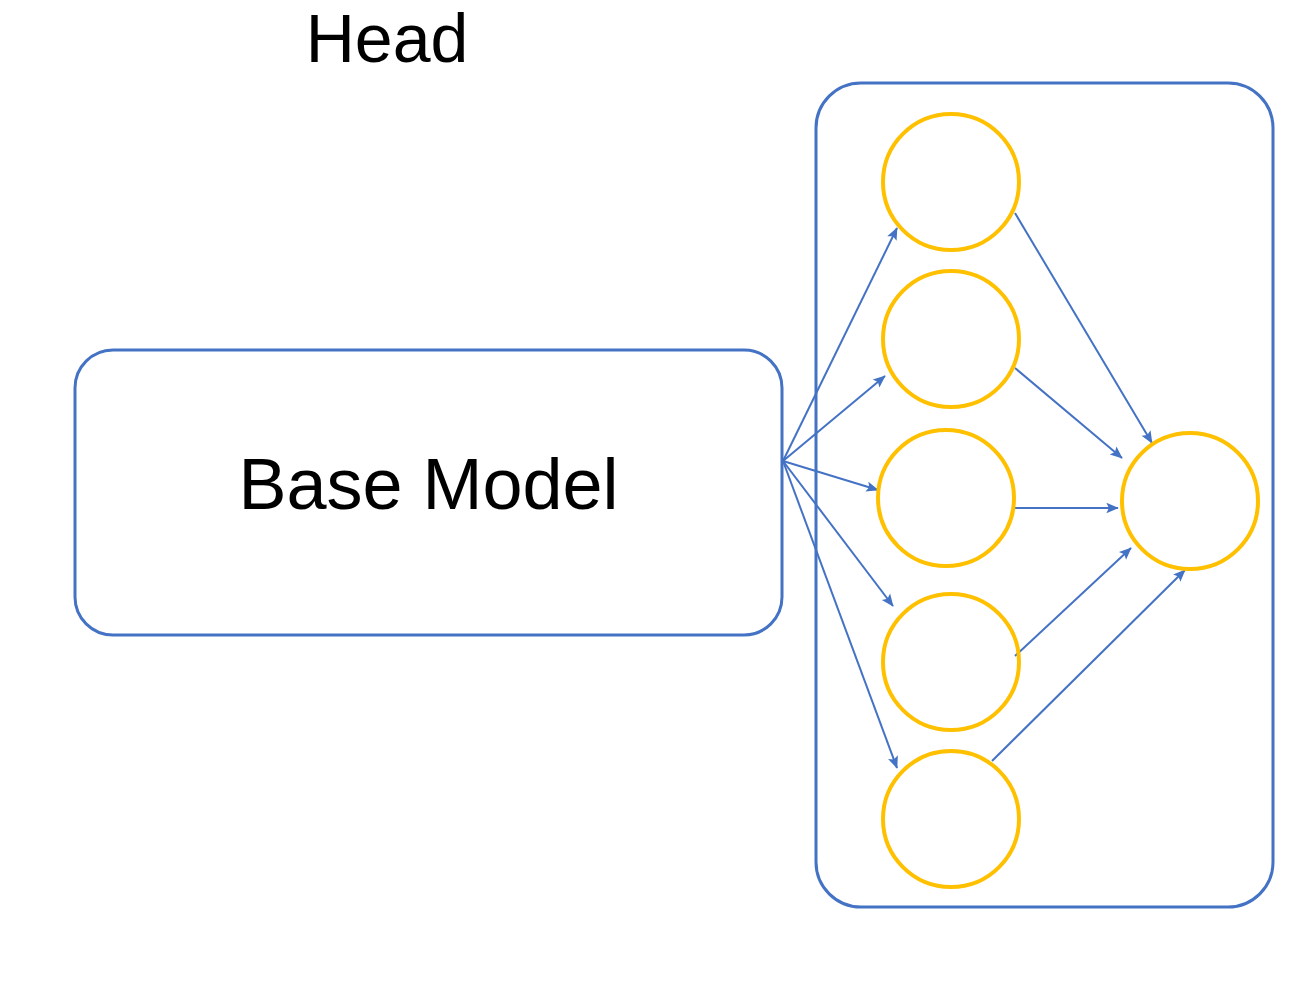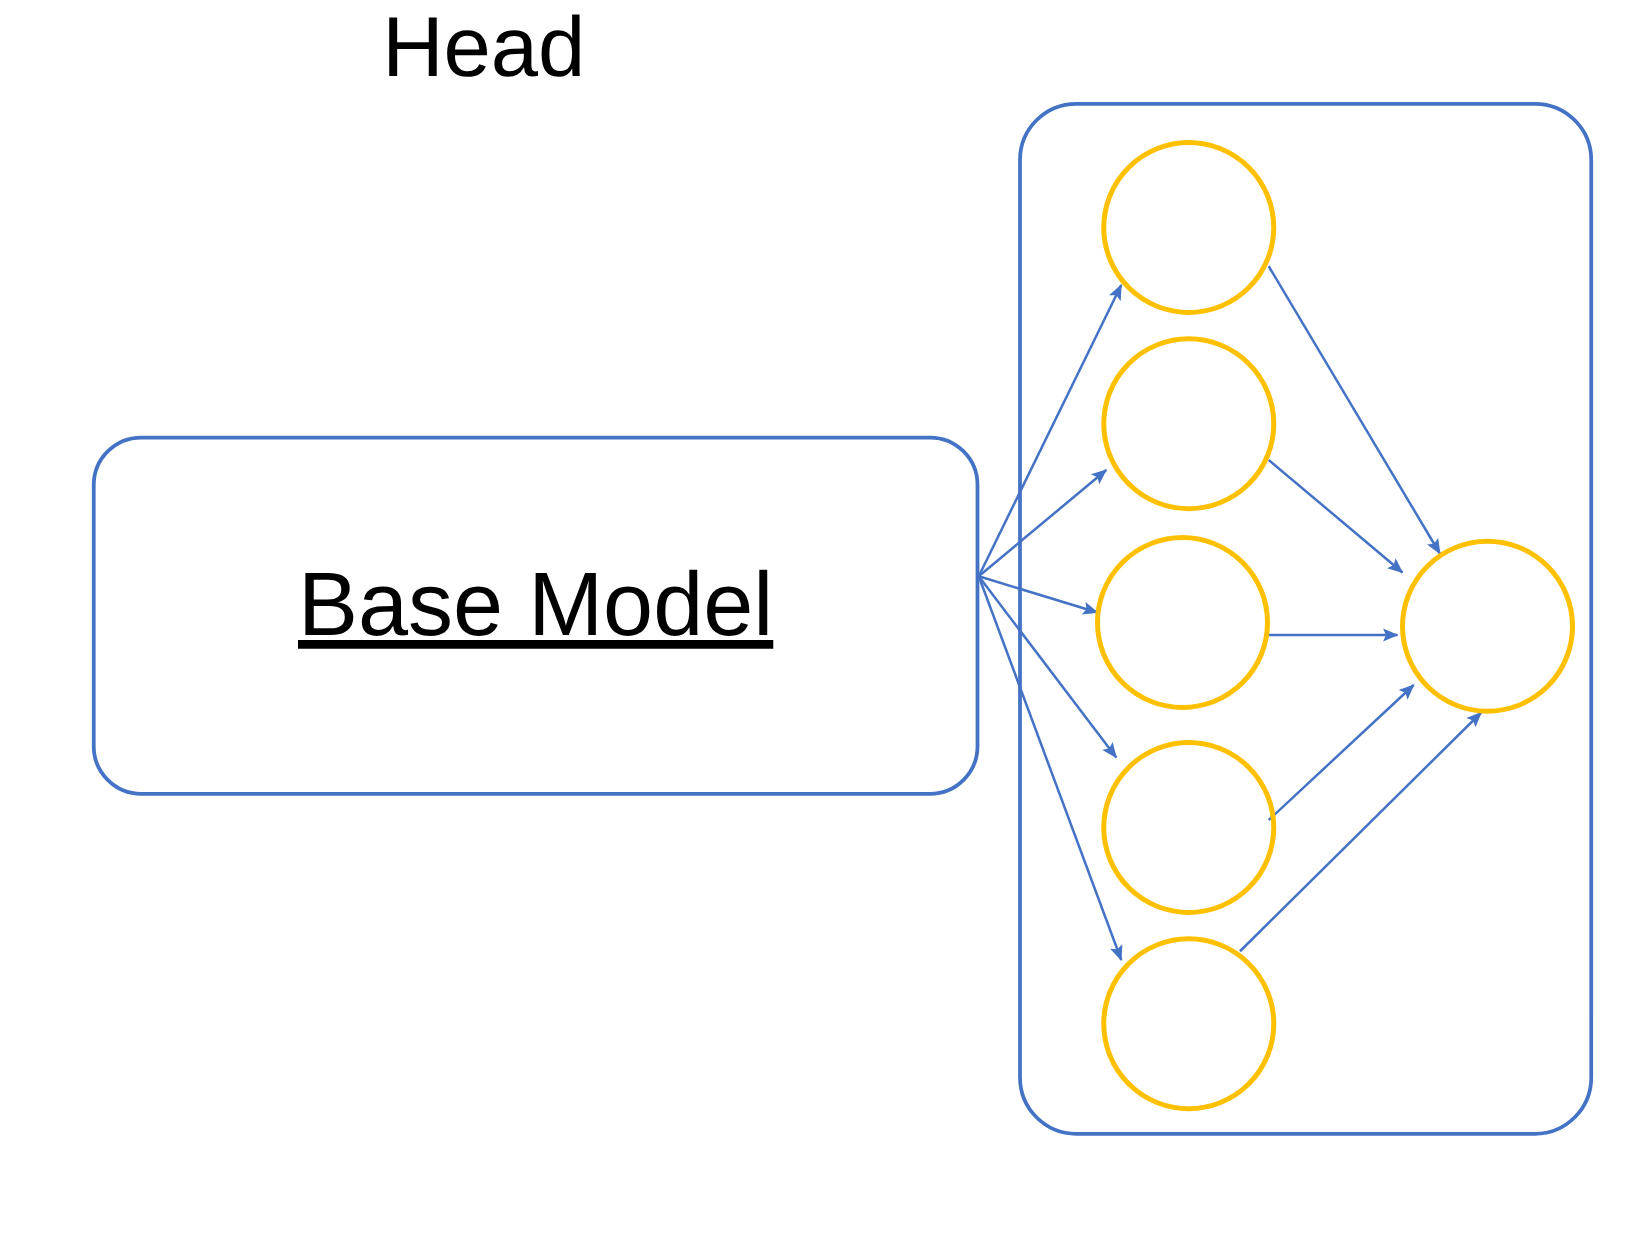--- a/index.html
+++ b/index.html
@@ -39,21 +39,20 @@
     text-align: center;
     font-size: 68px;
     transform: translateX(-271px);
   }
   #base-model-label {
     left: 75px;
     top: 448px;
     width: 707px;
     text-align: center;
     font-size: 72px;
-    text-decoration: underline;
   }
 </style>
 </head>
 <body>
 
 <div id="canvas">
 
   <svg id="diagram-svg" viewBox="0 0 1316 986">
     <defs>
       <marker id="arrowhead" markerWidth="7" markerHeight="7" refX="6.2" refY="3.1" orient="auto" markerUnits="strokeWidth">

